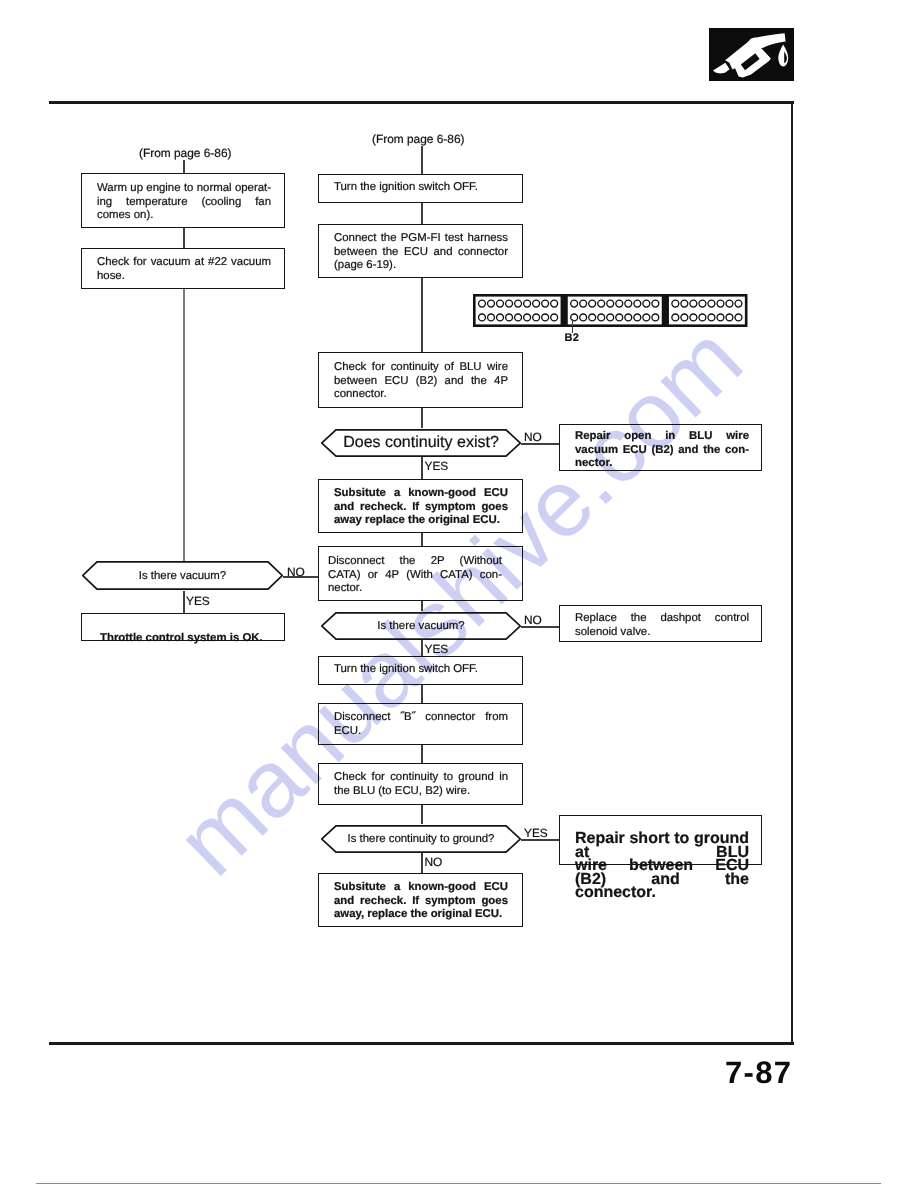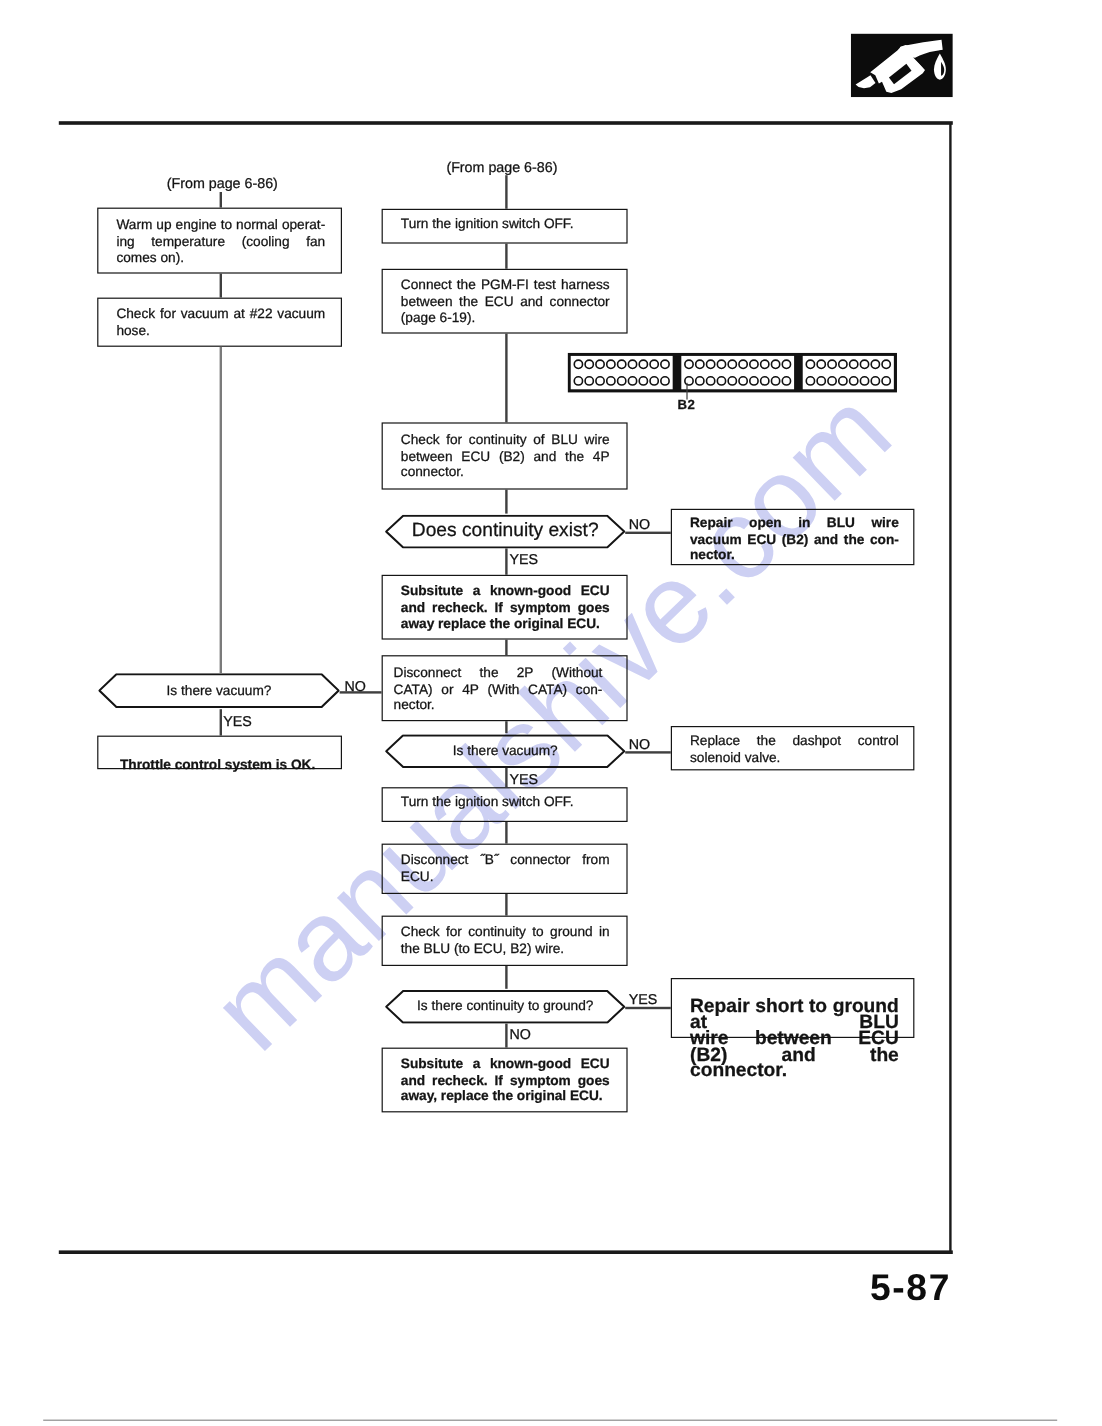--- a/index.html
+++ b/index.html
@@ -268,14 +268,14 @@
           <circle cx="229.39999999999998" cy="23.4" r="3.45" fill="#ffffff" stroke="#121212" stroke-width="1.35"></circle>
           <circle cx="238.41999999999996" cy="23.4" r="3.45" fill="#ffffff" stroke="#121212" stroke-width="1.35"></circle>
           <circle cx="247.43999999999997" cy="23.4" r="3.45" fill="#ffffff" stroke="#121212" stroke-width="1.35"></circle>
           <circle cx="256.46" cy="23.4" r="3.45" fill="#ffffff" stroke="#121212" stroke-width="1.35"></circle>
           <circle cx="265.47999999999996" cy="23.4" r="3.45" fill="#ffffff" stroke="#121212" stroke-width="1.35"></circle>
         </svg></div>
       <div class="ln" style="left: 571.6px; top: 319px; width: 1.7px; height: 14px;"></div>
       <div class="lbl" style="left: 564.5px; top: 332px; font-size: 11px; font-weight: 700; letter-spacing: 0.4px;">B2</div>
     </div>
 
-  <div class="pg">5-87</div>
+  <div class="pg">7-87</div>
 </div>
 
 </body></html>

